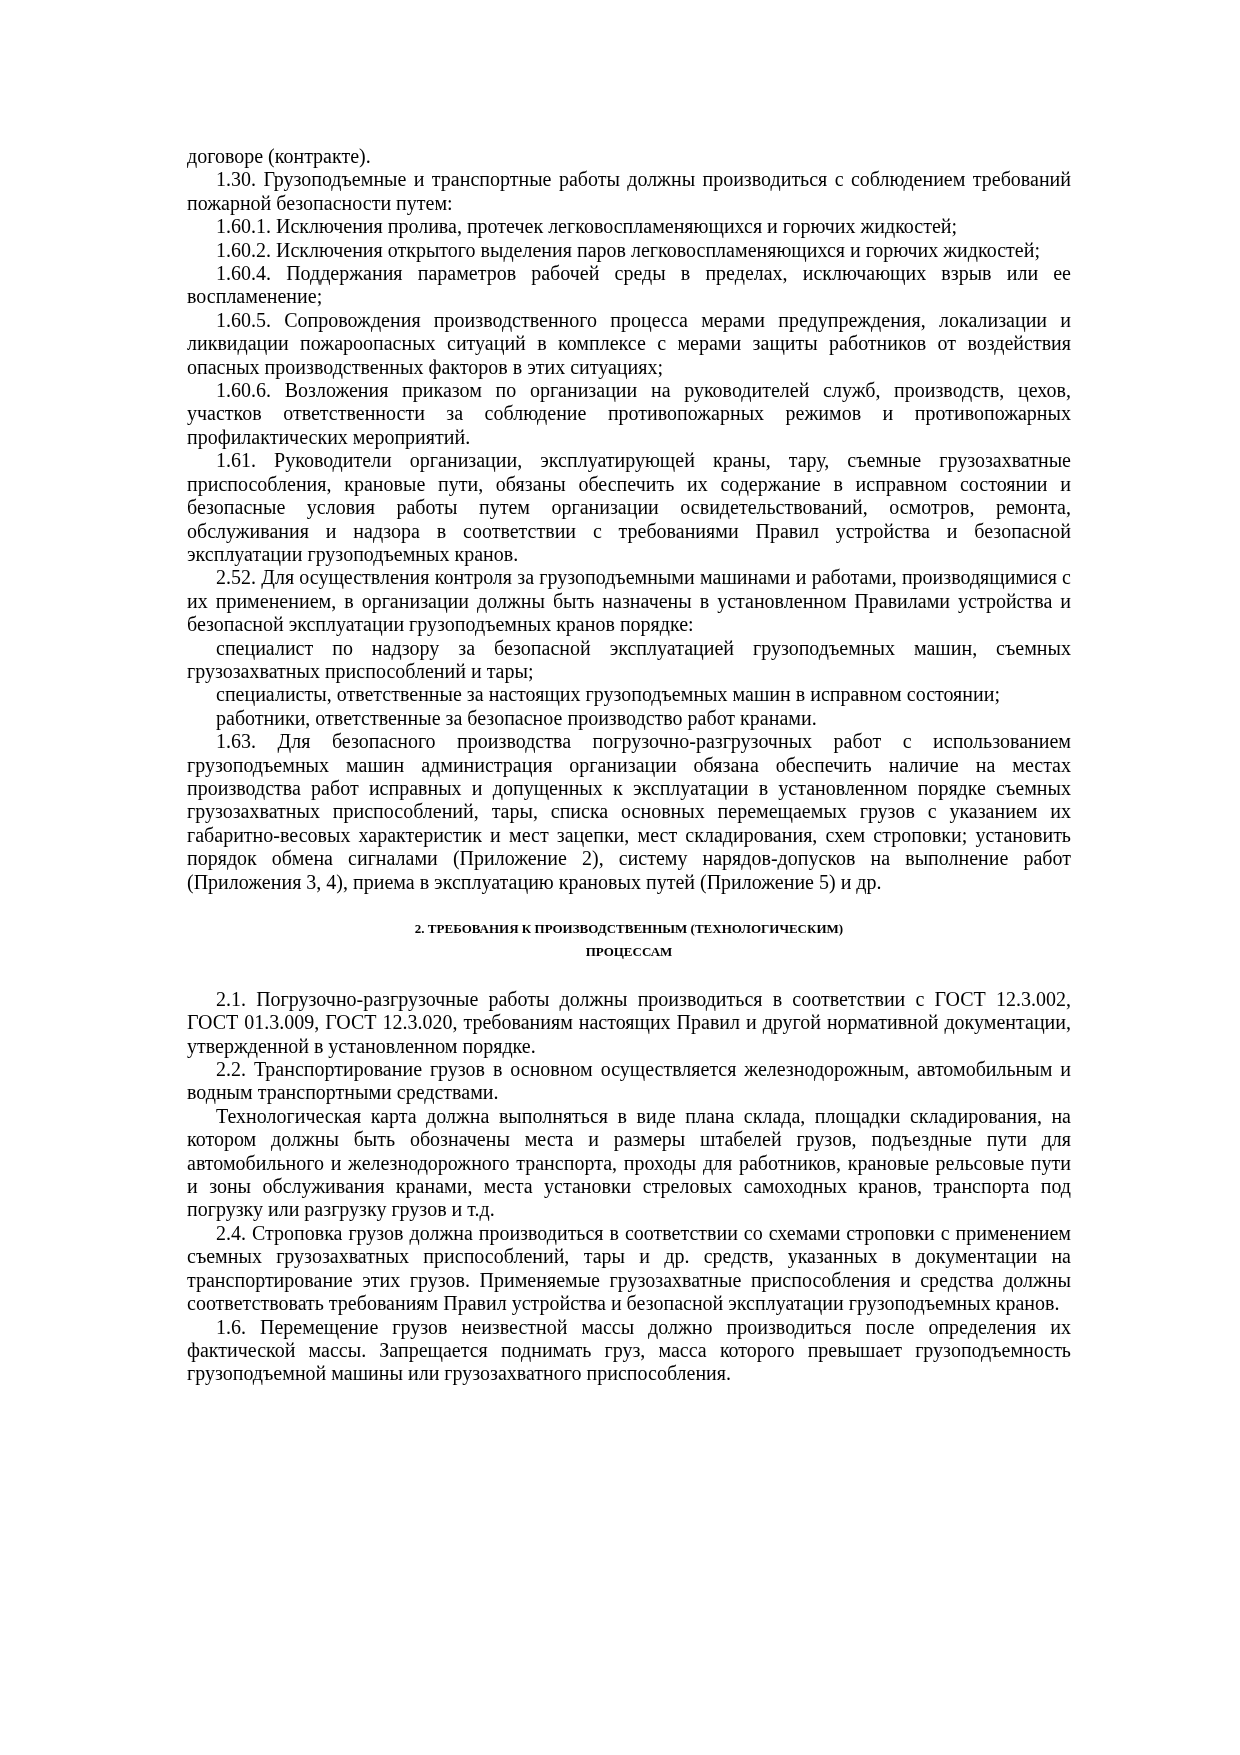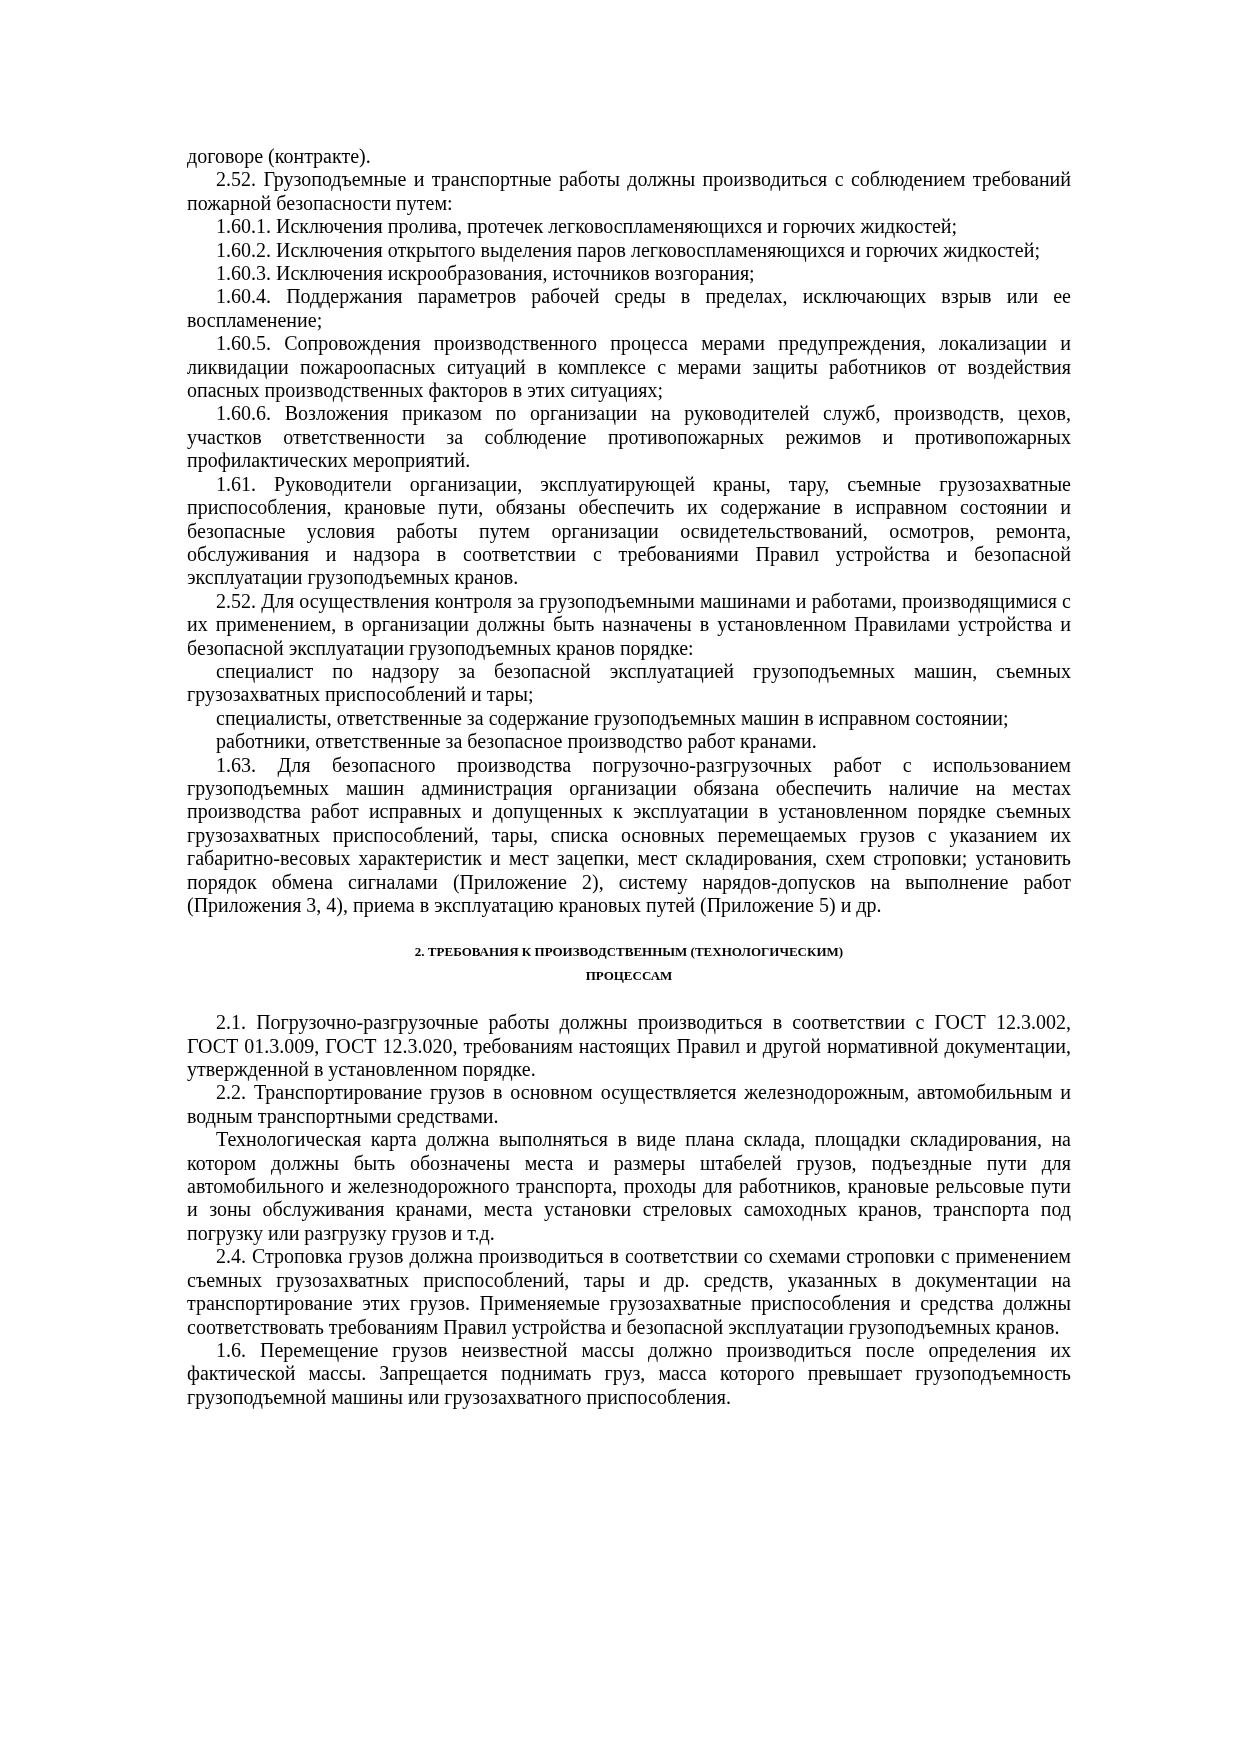--- a/index.html
+++ b/index.html
@@ -43,31 +43,30 @@
     display: block;
   }
 </style>
 </head>
 <body>
 
 <div class="page">
   <div class="content">
 
     <p class="para cont">договоре (контракте).</p>
-    <p class="para">2.52. Грузоподъемные и транспортные работы должны производиться с соблюдением требований пожарной безопасности путем:</p>
+    <p class="para">1.30. Грузоподъемные и транспортные работы должны производиться с соблюдением требований пожарной безопасности путем:</p>
     <p class="para">1.60.1. Исключения пролива, протечек легковоспламеняющихся и горючих жидкостей;</p>
     <p class="para">1.60.2. Исключения открытого выделения паров легковоспламеняющихся и горючих жидкостей;</p>
-    <p class="para">1.60.3. Исключения искрообразования, источников возгорания;</p>
     <p class="para">1.60.4. Поддержания параметров рабочей среды в пределах, исключающих взрыв или ее воспламенение;</p>
     <p class="para">1.60.5. Сопровождения производственного процесса мерами предупреждения, локализации и ликвидации пожароопасных ситуаций в комплексе с мерами защиты работников от воздействия опасных производственных факторов в этих ситуациях;</p>
     <p class="para">1.60.6. Возложения приказом по организации на руководителей служб, производств, цехов, участков ответственности за соблюдение противопожарных режимов и противопожарных профилактических мероприятий.</p>
     <p class="para">1.61. Руководители организации, эксплуатирующей краны, тару, съемные грузозахватные приспособления, крановые пути, обязаны обеспечить их содержание в исправном состоянии и безопасные условия работы путем организации освидетельствований, осмотров, ремонта, обслуживания и надзора в соответствии с требованиями Правил устройства и безопасной эксплуатации грузоподъемных кранов.</p>
     <p class="para">2.52. Для осуществления контроля за грузоподъемными машинами и работами, производящимися с их применением, в организации должны быть назначены в установленном Правилами устройства и безопасной эксплуатации грузоподъемных кранов порядке:</p>
     <p class="para">специалист по надзору за безопасной эксплуатацией грузоподъемных машин, съемных грузозахватных приспособлений и тары;</p>
-    <p class="para">специалисты, ответственные за содержание грузоподъемных машин в исправном состоянии;</p>
+    <p class="para">специалисты, ответственные за настоящих грузоподъемных машин в исправном состоянии;</p>
     <p class="para">работники, ответственные за безопасное производство работ кранами.</p>
     <p class="para">1.63. Для безопасного производства погрузочно-разгрузочных работ с использованием грузоподъемных машин администрация организации обязана обеспечить наличие на местах производства работ исправных и допущенных к эксплуатации в установленном порядке съемных грузозахватных приспособлений, тары, списка основных перемещаемых грузов с указанием их габаритно-весовых характеристик и мест зацепки, мест складирования, схем строповки; установить порядок обмена сигналами (Приложение 2), систему нарядов-допусков на выполнение работ (Приложения 3, 4), приема в эксплуатацию крановых путей (Приложение 5) и др.</p>
 
     <h2 class="heading">
       <span class="hline">2. ТРЕБОВАНИЯ К ПРОИЗВОДСТВЕННЫМ (ТЕХНОЛОГИЧЕСКИМ)</span>
       <span class="hline">ПРОЦЕССАМ</span>
     </h2>
 
     <p class="para">2.1. Погрузочно-разгрузочные работы должны производиться в соответствии с ГОСТ 12.3.002, ГОСТ 01.3.009, ГОСТ 12.3.020, требованиям настоящих Правил и другой нормативной документации, утвержденной в установленном порядке.</p>
     <p class="para">2.2. Транспортирование грузов в основном осуществляется железнодорожным, автомобильным и водным транспортными средствами.</p>

